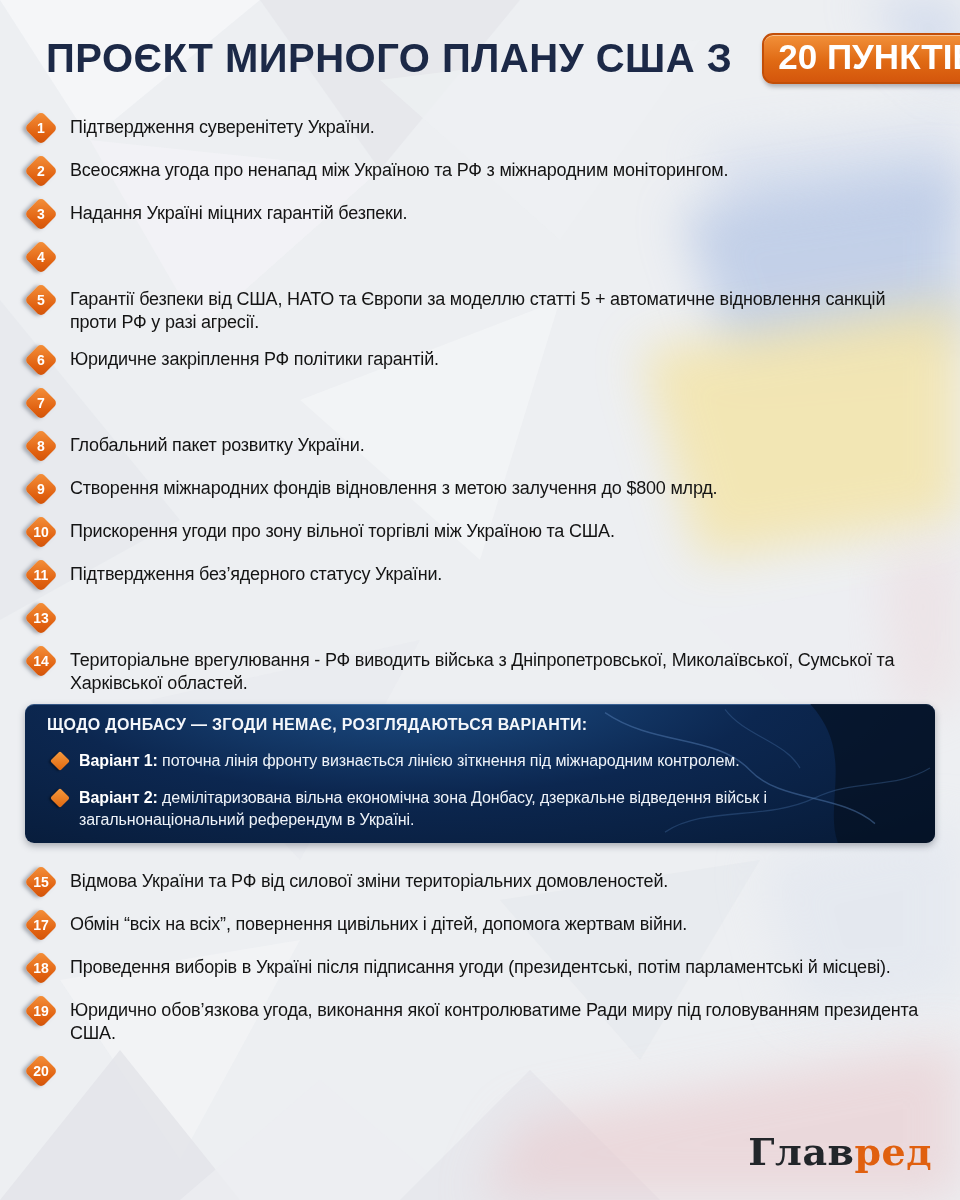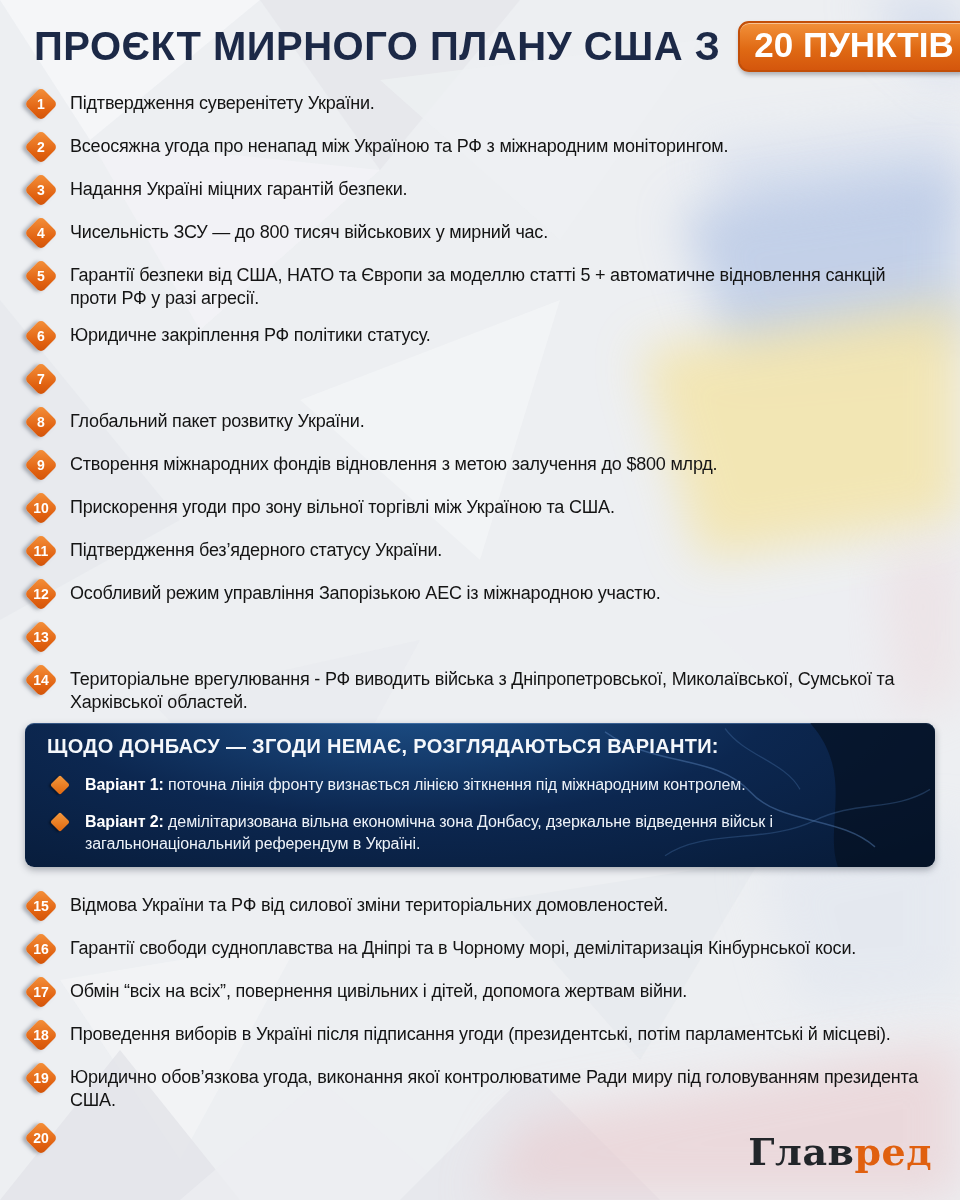--- a/index.html
+++ b/index.html
@@ -6,21 +6,21 @@
   .poster{
     position:relative;width:960px;height:1200px;overflow:hidden;
     font-family:"Liberation Sans",sans-serif;background:#edeff2;
   }
   .bg{position:absolute;inset:0;z-index:0;}
   .content{position:relative;z-index:1;}
 
   
   .header{display:flex;align-items:center;gap:14px;padding:20px 24px 0 30px;}
   .page-title{
-    margin:4px;font-size:40px;font-weight:bold;color:var(--title-navy,#1c2947);
+    margin:16px;font-size:40px;font-weight:bold;color:var(--title-navy,#1c2947);
     letter-spacing:.5px;white-space:nowrap;
   }
   .badge{
     display:inline-block;font-size:35px;font-weight:bold;color:#fff;
     background:linear-gradient(180deg,#f2913a 0%,var(--badge-orange,#e06a14) 55%,#d4560c 100%);
     border:2px solid #c24e08;border-radius:11px;padding:2px 14px 5px;
     box-shadow:inset 0 1px 0 rgba(255,255,255,.45),1px 3px 4px rgba(60,60,70,.35);
     white-space:nowrap;
   }
 
@@ -46,24 +46,24 @@
   
   .donbas-box{
     position:relative;margin:0 25px;border-radius:9px;overflow:hidden;
     background:radial-gradient(ellipse at 42% -10%,#1d4f87 0%,var(--box-navy,#0c2750) 48%,#071a36 100%);
     padding:12px 22px 13px;color:#fff;
     box-shadow:0 3px 7px rgba(40,45,60,.35), inset 0 1px 0 rgba(130,175,230,.35);
   }
   .box-map{position:absolute;inset:0;width:100%;height:100%;}
   .box-inner{position:relative;}
   .box-heading{
-    margin:0 0 9px;font-size:20px;font-weight:bold;letter-spacing:.3px;color:#f4f7fb;
+    margin:0 0 9px;font-size:16px;font-weight:bold;letter-spacing:.3px;color:#f4f7fb;
   }
   .variants{list-style:none;margin:0;padding:0 0 0 4px;}
-  .variant{display:flex;align-items:flex-start;gap:16px;margin-top:16px;}
+  .variant{display:flex;align-items:flex-start;gap:10px;margin-top:16px;}
   .vdiamond{position:relative;width:18px;height:18px;flex:0 0 18px;margin-top:2px;}
   .vdiamond::before{
     content:"";position:absolute;inset:2px;transform:rotate(45deg);border-radius:2px;
     background:linear-gradient(135deg,#f59a3e,#e0670f);
     box-shadow:-1px 2px 2px rgba(0,0,0,.4);
   }
   .vtext{font-size:16px;line-height:1.33;color:#eef3f9;letter-spacing:-.1px;max-width:840px;}
   .vlabel{font-weight:bold;color:#ffffff;}
 
   
@@ -134,35 +134,34 @@
     <span class="diamond">
             <i class="num">3</i>
           </span>
     <span class="ptext">Надання Україні міцних гарантій безпеки.</span>
   </li>
 
   <li class="point">
     <span class="diamond">
             <i class="num">4</i>
           </span>
-    <span class="ptext">Чисельність ЗСУ — до 800 тисяч військових у мирний час.</span>
   </li>
 
   <li class="point">
     <span class="diamond">
             <i class="num">5</i>
           </span>
     <span class="ptext">Гарантії безпеки від США, НАТО та Європи за моделлю статті 5 + автоматичне відновлення санкцій проти РФ у разі агресії.</span>
   </li>
 
   <li class="point">
     <span class="diamond">
             <i class="num">6</i>
           </span>
-    <span class="ptext">Юридичне закріплення РФ політики статусу.</span>
+    <span class="ptext">Юридичне закріплення РФ політики гарантій.</span>
   </li>
 
   <li class="point">
     <span class="diamond">
             <i class="num">7</i>
           </span>
   </li>
 
   <li class="point">
     <span class="diamond">
@@ -185,26 +184,20 @@
     <span class="ptext">Прискорення угоди про зону вільної торгівлі між Україною та США.</span>
   </li>
 
   <li class="point">
     <span class="diamond">
             <i class="num">11</i>
           </span>
     <span class="ptext">Підтвердження без’ядерного статусу України.</span>
   </li>
 
-  <li class="point">
-    <span class="diamond">
-            <i class="num">12</i>
-          </span>
-    <span class="ptext">Особливий режим управління Запорізькою АЕС із міжнародною участю.</span>
-  </li>
 
   <li class="point">
     <span class="diamond">
             <i class="num">13</i>
           </span>
   </li>
 
   <li class="point">
     <span class="diamond">
             <i class="num">14</i>
@@ -237,26 +230,20 @@
     </section>
 
     <ol class="points after-box">
   <li class="point">
     <span class="diamond">
             <i class="num">15</i>
           </span>
     <span class="ptext">Відмова України та РФ від силової зміни територіальних домовленостей.</span>
   </li>
 
-  <li class="point">
-    <span class="diamond">
-            <i class="num">16</i>
-          </span>
-    <span class="ptext">Гарантії свободи судноплавства на Дніпрі та в Чорному морі, демілітаризація Кінбурнської коси.</span>
-  </li>
 
   <li class="point">
     <span class="diamond">
             <i class="num">17</i>
           </span>
     <span class="ptext">Обмін “всіх на всіх”, повернення цивільних і дітей, допомога жертвам війни.</span>
   </li>
 
   <li class="point">
     <span class="diamond">

